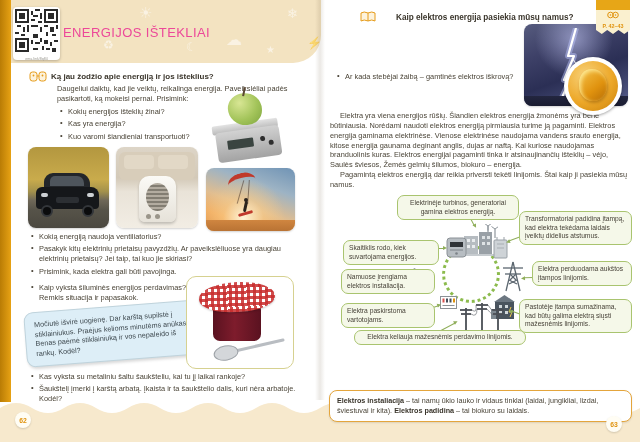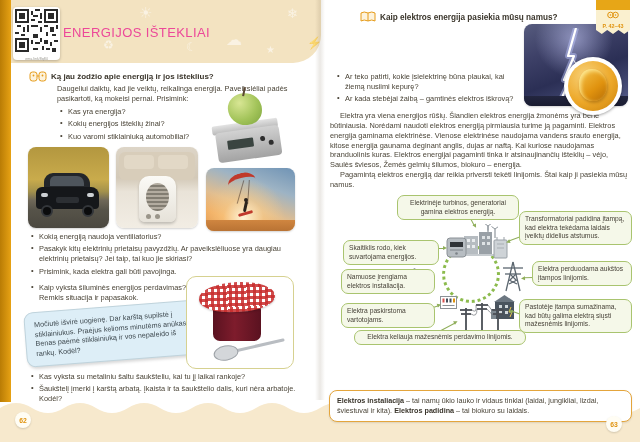--- a/index.html
+++ b/index.html
@@ -100,23 +100,23 @@
       <circle cx="4.5" cy="5.5" r=".9" fill="#e69b18"></circle>
         <circle cx="13.5" cy="5.5" r=".9" fill="#e69b18"></circle>
       <path d="M8 6 L10 6" stroke="#e69b18" stroke-width="1"></path>
     </svg>
     <span class="b" style="font-size:8px;">Ką jau žodžio apie energiją ir jos išteklius?</span>
   </div>
 
   <p class="abs t" style="left:57px;top:84px;width:248px;margin:0;">Daugeliui daiktų, kad jie veiktų, reikalinga energija. Paveikslėliai padės pasikartoti, ką mokeisi pernai. Prisimink:</p>
 
   <ul class="bul abs" style="left:59px;top:107px;width:200px;">
+    <li>Kokių energijos išteklių žinai?</li>
     <li>Kas yra energija?</li>
-    <li>Kokių energijos išteklių žinai?</li>
-    <li>Kuo varomi stiklainiuką automobiliai?</li>
+    <li>Kuo varomi šiandieniai transportuoti?</li>
   </ul>
 
   <div class="abs" style="left:196px;top:92px;width:104px;height:76px;transform:rotate(-3deg);">
     <div class="abs" style="left:16px;top:30px;width:66px;height:9px;background:linear-gradient(180deg,#e3e3e3,#b9b9b9);border-radius:2px;transform:rotate(-5deg);"></div>
     <div class="abs" style="left:20px;top:37px;width:64px;height:30px;background:linear-gradient(180deg,#d2d2d2,#a3a3a3);border-radius:4px;transform:rotate(-5deg);">
       <div class="abs" style="left:11px;top:9px;width:26px;height:9px;background:#3a4440;border-radius:1px;"></div>
       <div class="abs" style="left:44px;top:9px;width:5px;height:5px;background:#2e2e2e;border-radius:50%;"></div>
       <div class="abs" style="left:52px;top:14px;width:5px;height:5px;background:#2e2e2e;border-radius:50%;"></div>
     </div>
     <div class="abs" style="left:33px;top:1px;width:34px;height:32px;border-radius:48% 52% 46% 54%;background:radial-gradient(circle at 35% 30%,#d8e694,#a3c45a 55%,#7da53e);"></div>
@@ -181,31 +181,30 @@
     </svg>
   </div>
 
   <ul class="bul abs" style="left:30px;top:372px;width:278px;">
     <li>Kas vyksta su metaliniu šaltu šaukšteliu, kai tu jį laikai rankoje?</li>
     <li>Šaukštelį įmerki į karštą arbatą. Įkaista ir ta šaukštelio dalis, kuri nėra arbatoje. Kodėl?</li>
   </ul>
 
   <div class="abs" style="left:315px;top:0;width:10px;height:400px;background:linear-gradient(90deg,rgba(0,0,0,0),rgba(90,70,40,.12) 50%,rgba(0,0,0,0));"></div>
 
-  <div class="abs" style="left:340px;top:11px;display:flex;align-items:center;gap:4px;padding-left:20px;">
+  <div class="abs" style="left:340px;top:11px;display:flex;align-items:center;gap:20px;padding-left:20px;">
     <svg width="16" height="12" viewBox="0 0 16 12">
       <path d="M1 2 Q4 0 8 2 Q12 0 15 2 L15 10 Q12 8 8 10 Q4 8 1 10 Z" fill="#fdf3dd" stroke="#e69b18" stroke-width="1"></path>
       <line x1="8" y1="2" x2="8" y2="10" stroke="#e69b18" stroke-width="1"></line>
     </svg>
     <span class="b" style="font-size:8.2px;">Kaip elektros energija pasiekia mūsų namus?</span>
   </div>
 
 
   <ul class="bul abs" style="left:336px;top:72px;width:186px;">
-    <li>Ar teko patirti, kokie įsielektrinę būna plaukai, kai žiemą nusiimi kepurę?</li>
     <li>Ar kada stebėjai žaibą – gamtinės elektros iškrovą?</li>
   </ul>
 
   <div class="photo" style="left:524px;top:24px;width:104px;height:82px;">
     <div class="abs" style="left:0;top:0;width:104px;height:82px;background:linear-gradient(160deg,#565b7e 0%,#3e4168 30%,#2b2f55 58%,#474d78 85%,#5a6190 100%);"></div>
     <div class="abs" style="left:0;top:0;width:104px;height:82px;background:radial-gradient(circle at 48% 18%,rgba(205,210,255,.55),transparent 45%);"></div>
     <svg class="abs" width="44" height="76" viewBox="0 0 44 76" style="left:28px;top:4px;">
       <polyline points="24,0 16,28 22,28 12,52 18,52 8,74" fill="none" stroke="rgba(190,200,255,.45)" stroke-width="6" stroke-linejoin="round"></polyline>
       <polyline points="24,0 16,28 22,28 12,52 18,52 8,74" fill="none" stroke="#ffffff" stroke-width="2.2" stroke-linejoin="round"></polyline>
       <polyline points="20,30 30,44" fill="none" stroke="rgba(255,255,255,.8)" stroke-width="1.2"></polyline>

